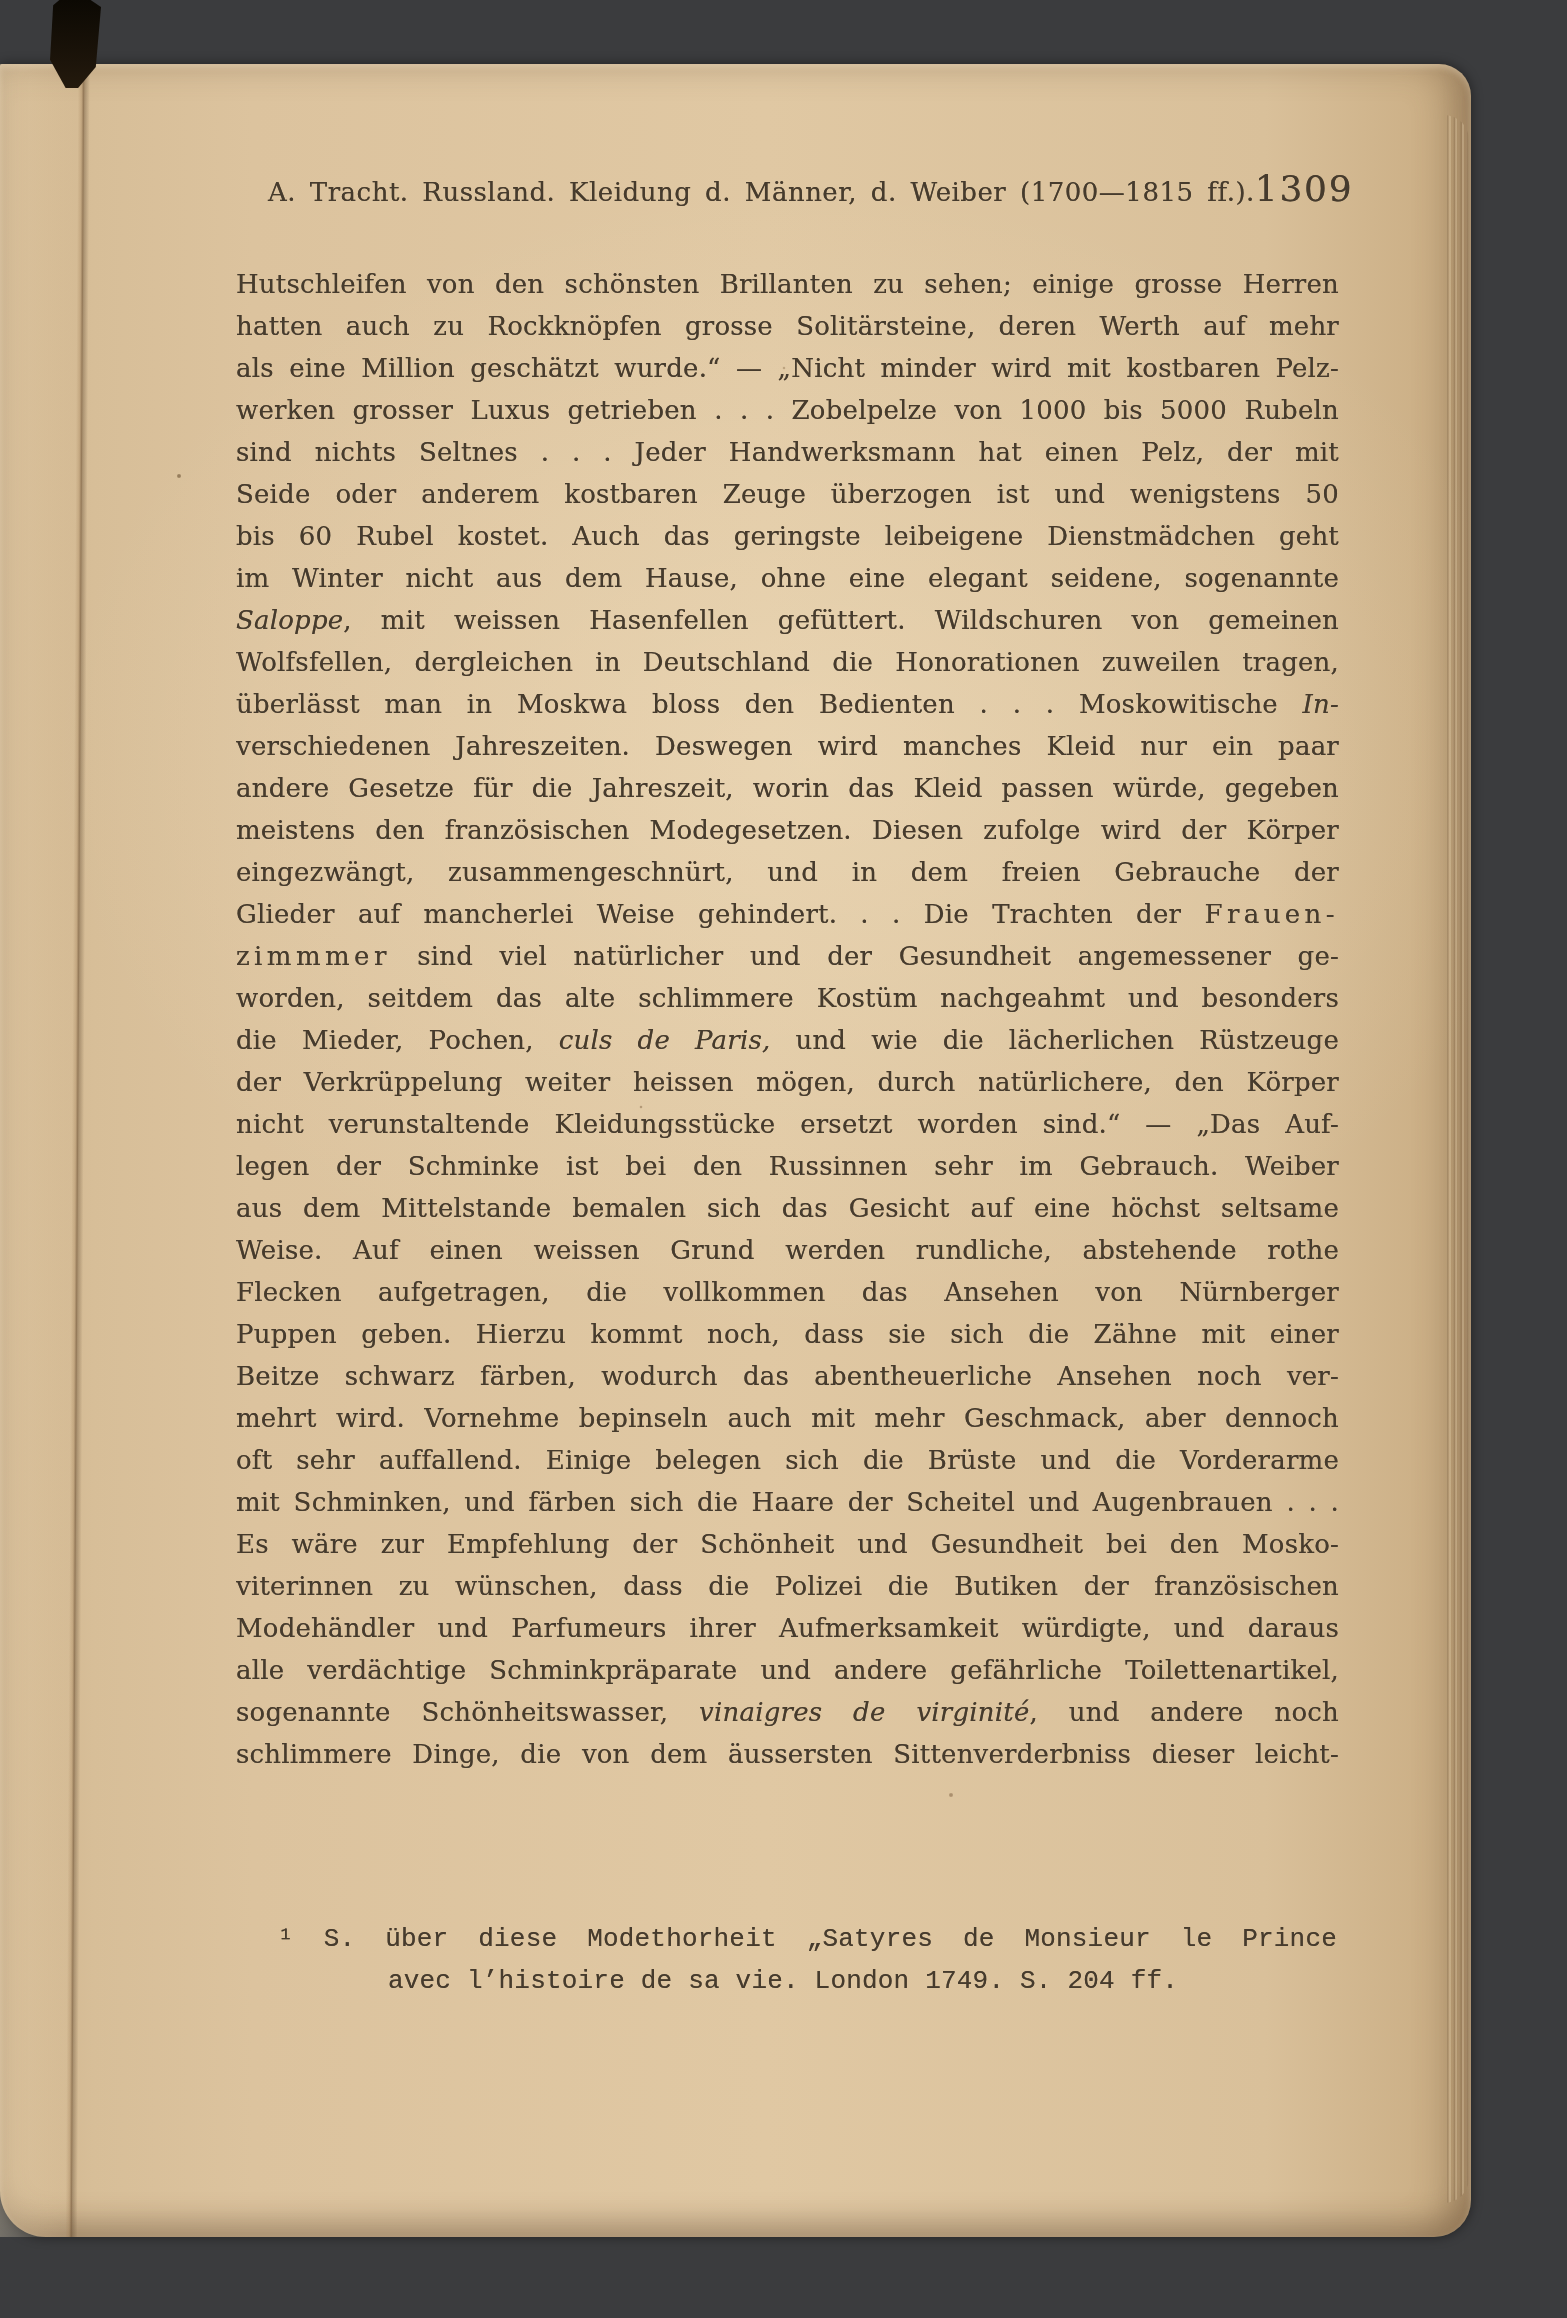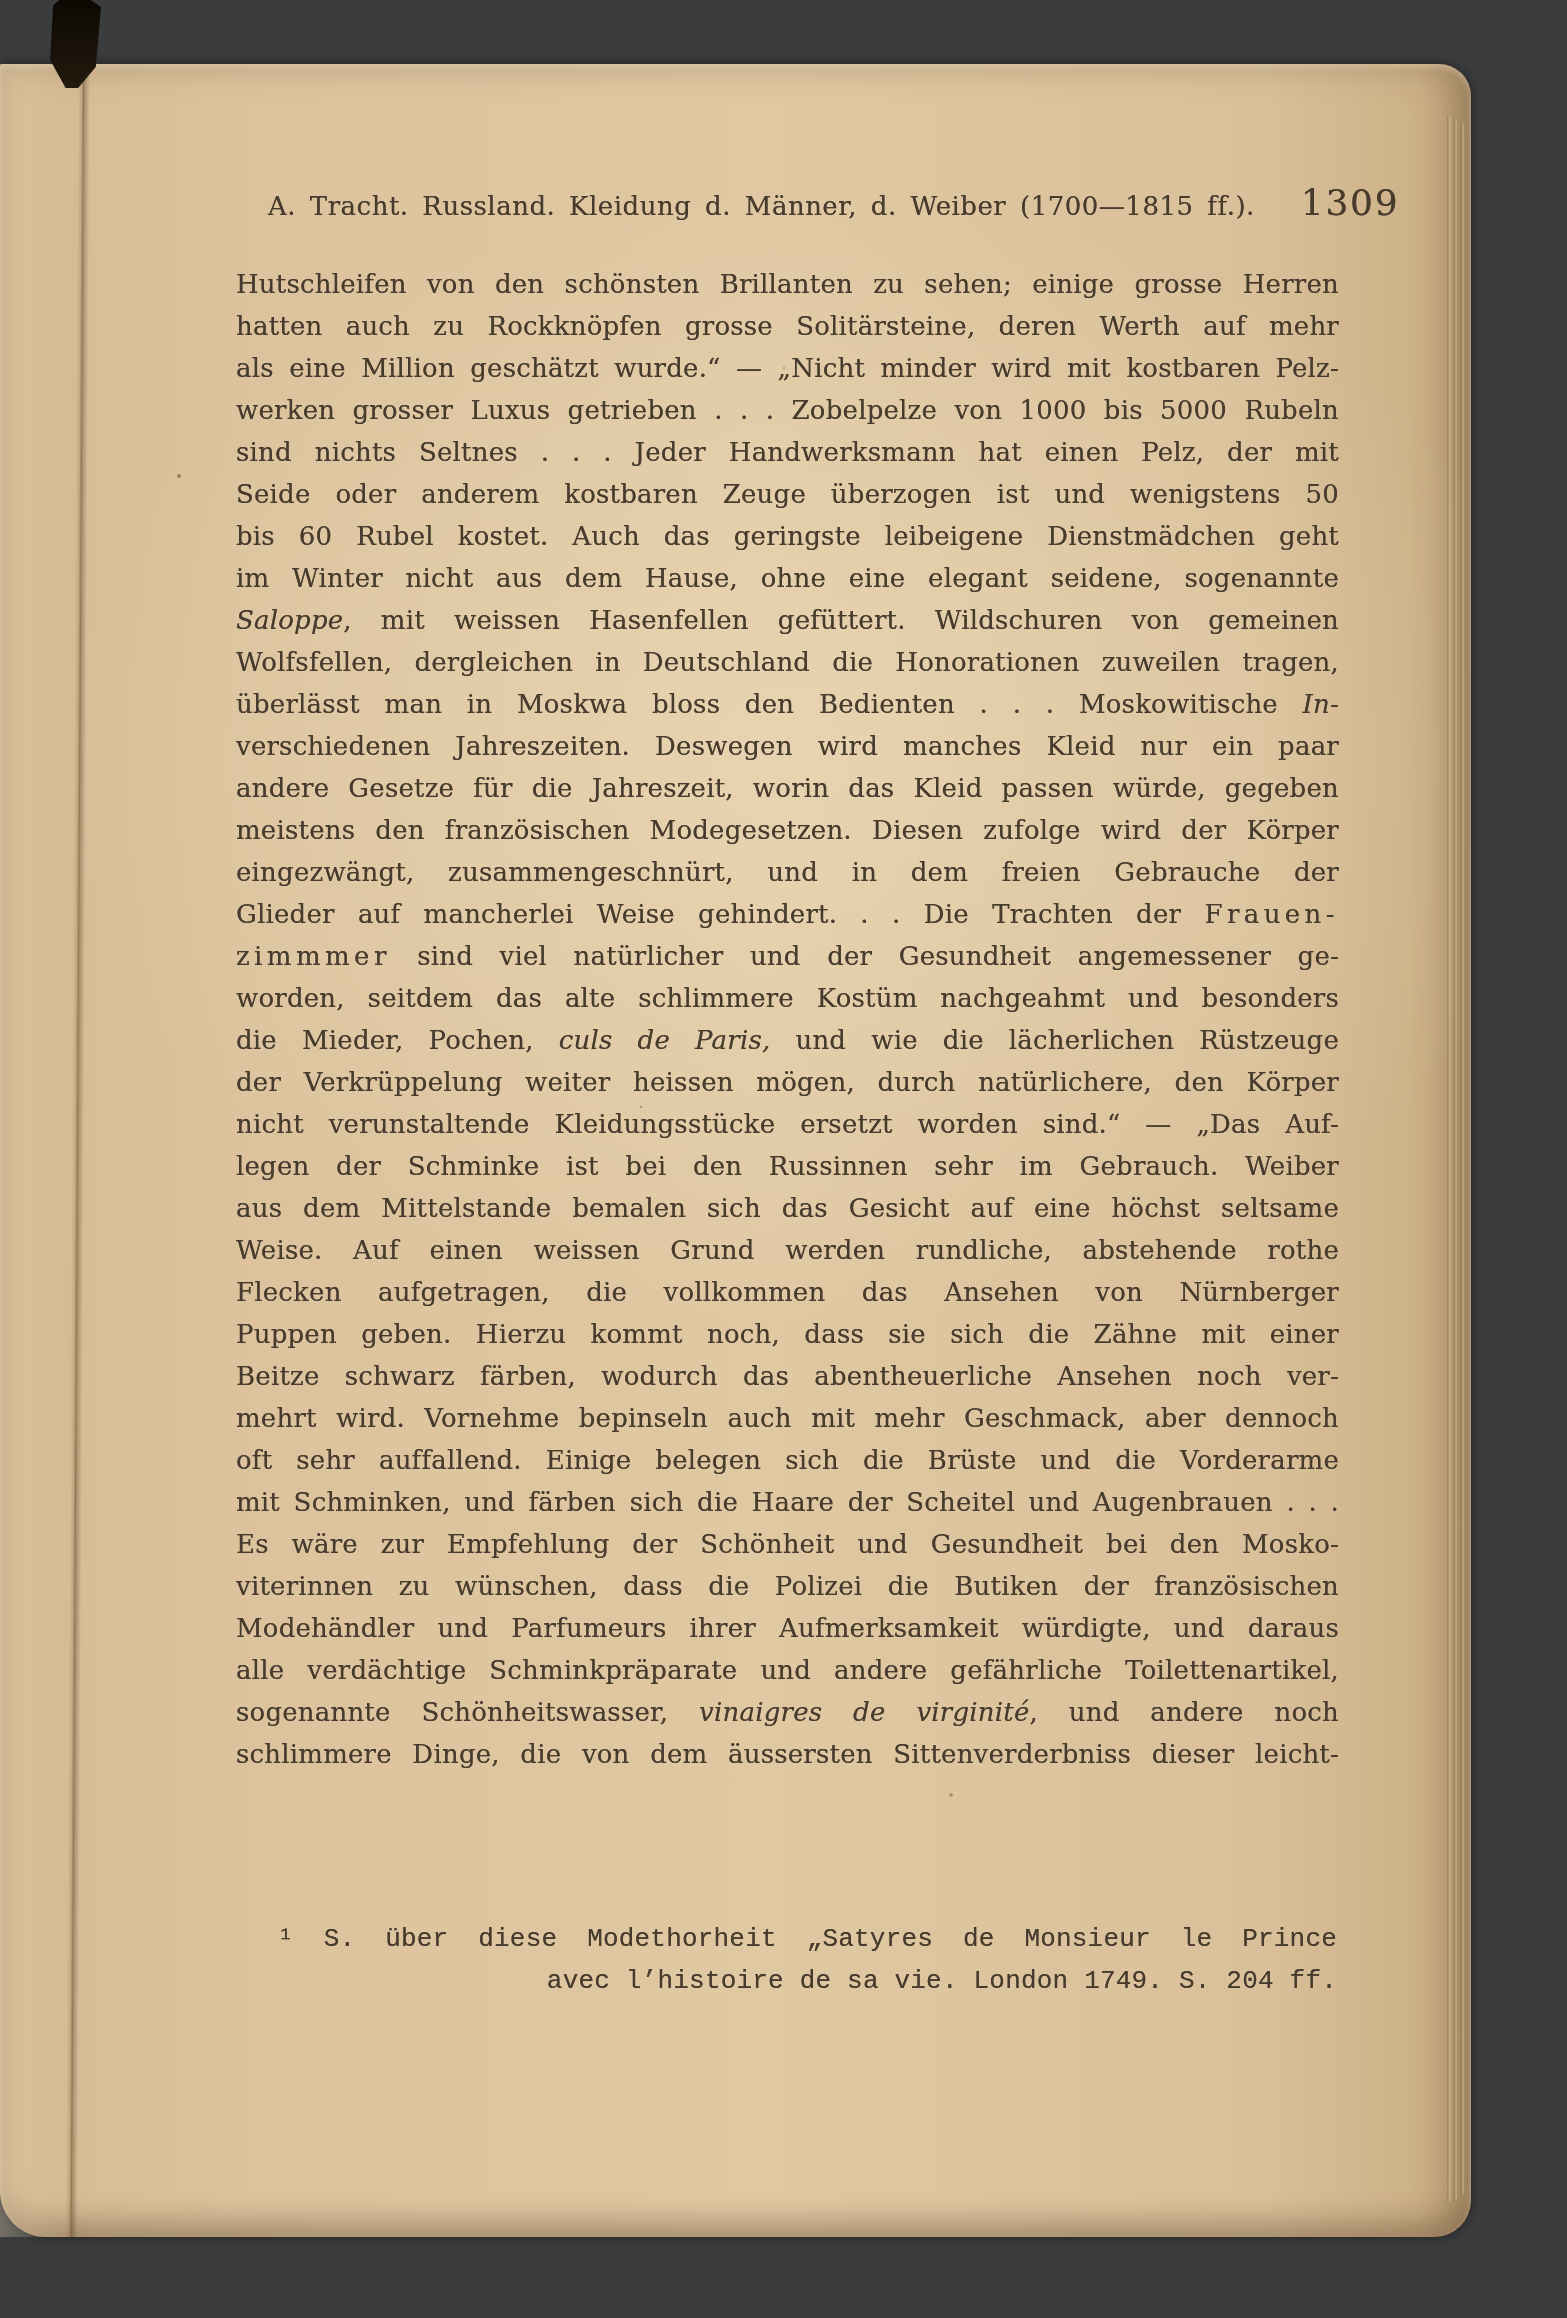--- a/index.html
+++ b/index.html
@@ -61,24 +61,23 @@
   
   .tape{
     position:absolute;left:49px;top:0;width:52px;height:88px;
     background:linear-gradient(to bottom,#0c0903,#1c140a 70%,#241a0d);
     clip-path:polygon(20% 0,80% 0,100% 8%,90% 76%,56% 100%,32% 100%,2% 68%,8% 6%);
     z-index:6;
   }
 
   
   .header{
-    position:absolute;left:268px;top:118px;width:1054px;
+    position:absolute;left:268px;top:104px;width:1054px;
     display:flex;justify-content:flex-start;align-items:baseline;
     color:var(--ink);
-    gap:46px;
   }
   .header-title{
     font-size:26px;letter-spacing:0.5px;word-spacing:5px;white-space:nowrap;
     text-shadow:0 0 0.5px rgba(70,59,45,.75);
   }
   .page-number{
     font-size:36px;letter-spacing:1.7px;
     text-shadow:0 0 0.5px rgba(70,59,45,.75);
   }
 
@@ -96,21 +95,21 @@
   .gesperrt{letter-spacing:.17em;}
 
   .footnote{
     position:absolute;left:229px;top:1854px;width:1108px;
     font-size:26px;line-height:42px;color:var(--ink);
     letter-spacing:0.2px;
     text-shadow:0 0 0.5px rgba(70,59,45,.7);
     font-family:Liberation Mono, monospace;
   }
   .footnote .line:first-child{text-indent:49px;}
-  .footnote .line:last-child{text-align:right;}
+  .footnote .line:last-child{text-align:center;}
   .footnote .line:last-child::after{content:none;}
 </style>
 </head>
 <body>
 
 <div class="stage">
   <div class="paper">
     <div class="gutter-light"></div>
     <div class="crease"></div>
     <div class="page-edges"></div>

